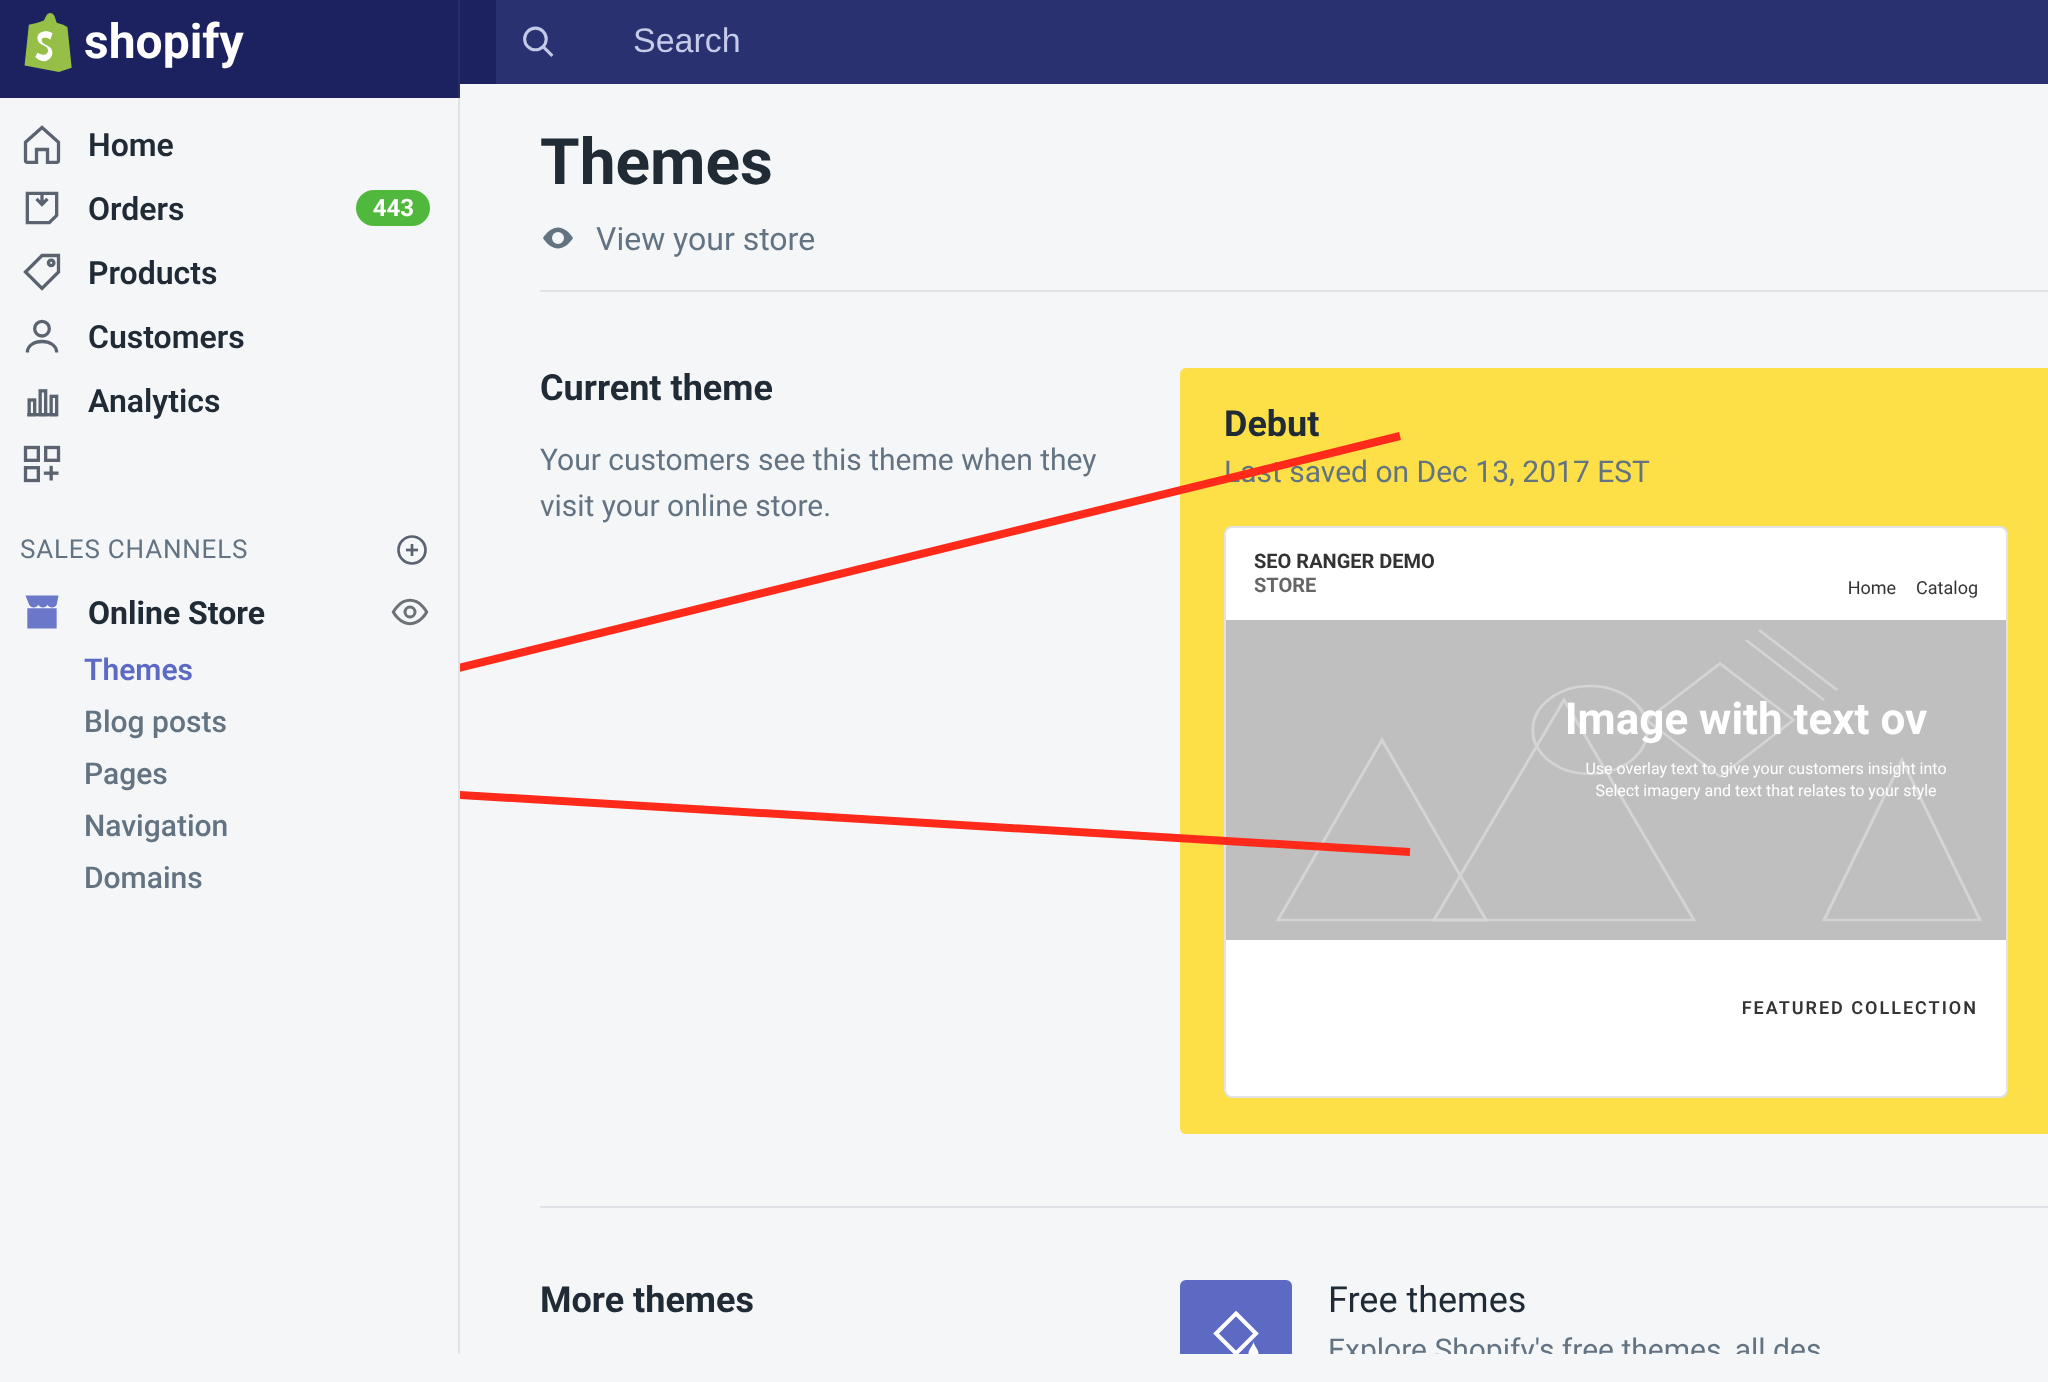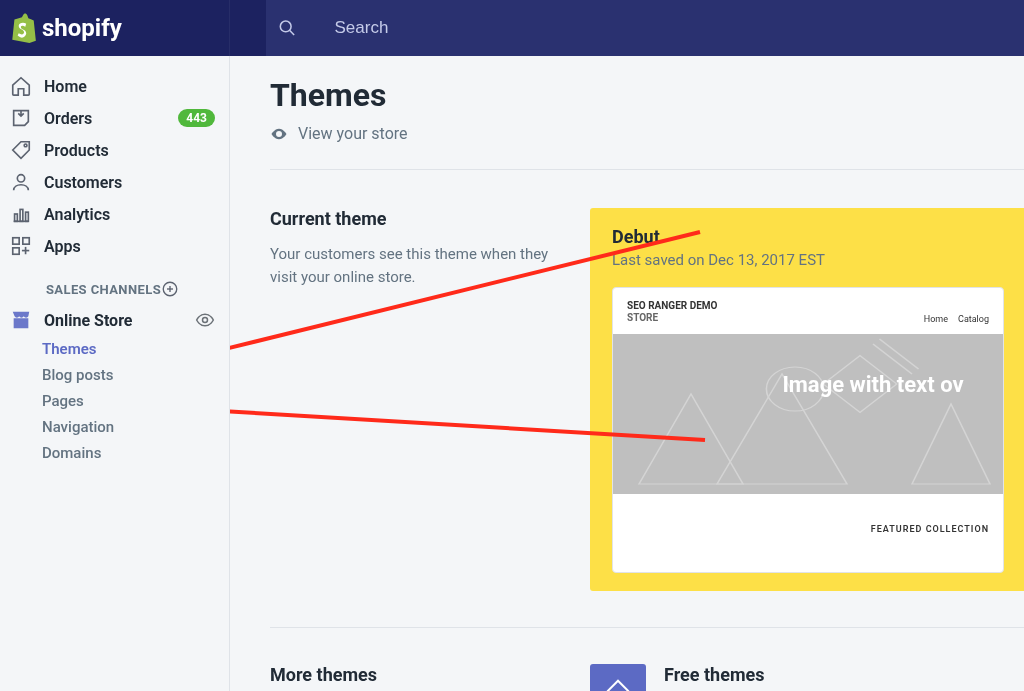--- a/index.html
+++ b/index.html
@@ -1,46 +1,46 @@
 <!DOCTYPE html>
 <html><head>
 <meta charset="utf-8">
 <style>
   * { box-sizing: border-box; margin: 0; padding: 0; }
   html, body { width: 1024px; height: 691px; overflow: hidden; font-family: -apple-system, BlinkMacSystemFont, "Segoe UI", Roboto, Helvetica, Arial, sans-serif; color:#212b36; background:#f4f6f8; }
   
-  .topbar { height:56px; width:100%; background:#1c2260; display:flex; align-items:center; position:relative;gap:18px; }
+  .topbar { height:42px; width:100%; background:#1c2260; display:flex; align-items:center; position:relative; }
   .topbar-logo-wrap { width:230px; height:56px; background:#1c2260; display:flex; align-items:center; padding-left:10px; border-right:1px solid rgba(255,255,255,0.05);}
   .topbar-logo { display:flex; align-items:center; color:#fff; font-weight:700; font-size:24px; }
   .topbar-logo-svg { width:26px; height:30px; margin-right:6px; }
   .search-wrap { flex:1; height:56px; background:#2a3170; display:flex; align-items:center; padding:0 12px; margin-left:18px;}
   .search-icon { width:20px; height:20px; color:#c3c9e8; margin-right:10px; }
   .search-input { background:transparent; border:none; outline:none; color:#fff; font-size:17px; width:100%;margin-left:28px; }
   .search-input::placeholder { color:#c5cbe9; opacity:1; }
 
   .layout { display:flex; width:100%; height:635px; }
   
   .sidebar { width:230px; background:#f4f6f8; border-right:1px solid #dfe3e8; padding-top:14px; }
   .nav-item { display:flex; align-items:center; height:32px; padding:0 14px 0 10px; font-size:16px; color:#222; cursor:pointer; }
   .nav-item .icon { width:22px; height:22px; margin-right:12px; color:#5c6370; display:flex; align-items:center; justify-content:center; }
   .nav-item .label { flex:1; font-weight:600; color:#212b36; }
   .nav-item .badge { background:#50b83c; color:#fff; font-size:12px; font-weight:700; padding:2px 8px; border-radius:10px; }
-  .section-title { display:flex; align-items:center; justify-content:center; padding:18px 14px 6px 10px; font-size:13px; font-weight:700; color:#637381; letter-spacing:0.4px; }
+  .section-title { display:flex; align-items:center; justify-content:space-between; padding:18px 14px 6px 10px; font-size:13px; font-weight:400; color:#637381; letter-spacing:0.4px; }
   .section-title .plus-icon { width:18px;height:18px;color:#5c6370;}
   .nav-item.online-store .label { font-weight:700; }
   .nav-item.online-store .eye { width:20px;height:20px;color:#6b7177;}
   .sub-nav { padding-left:42px; }
   .sub-nav .sub-item { padding:4px 0; font-size:15px; color:#637381; cursor:pointer; font-weight:500;}
   .sub-nav .sub-item.selected { color:#5c6ac4; font-weight:600; }
 
   
   .main { flex:1; overflow:hidden; background:#f4f6f8; position:relative; }
   .main-inner { padding:20px 0 0 40px; }
   .page-title { font-size:32px; font-weight:700; color:#212b36; margin-bottom:10px;}
-  .view-store { display:flex; align-items:flex-end; color:#637381; font-size:16px; margin-bottom:26px; }
+  .view-store { display:flex; align-items:flex-start; color:#637381; font-size:16px; margin-bottom:16px; }
   .view-store .eye2 { width:18px;height:18px; margin-right:10px; color:#637381; }
   .hr { border:none; border-top:1px solid #dfe3e8; margin-right:0; }
   .two-col { display:flex; margin-top:38px; }
   .col-left { width:320px; padding-right:20px; }
   .subhead { font-size:18px; font-weight:700; color:#212b36; margin-bottom:14px;}
   .muted { font-size:15px; color:#637381; line-height:1.5; }
   .col-right { flex:1; background:#fde047; border-radius:3px 0 0 3px; padding:18px 20px 18px 22px; position:relative; min-height:360px; }
   .theme-name { font-size:18px; font-weight:700; color:#212b36; margin-bottom:4px;}
   .theme-saved { font-size:15px; color:#637381; margin-bottom:18px;}
   .theme-preview { border:1px solid #e1e3e7; border-radius:4px; overflow:hidden; width:100%; height:286px; background:#fff; position:relative; }
@@ -54,21 +54,21 @@
   .tp-hero-title { font-weight:700; font-size:22px; white-space:nowrap; }
   .tp-hero-sub { font-size:8px; line-height:1.4; padding:6px 10px 0 30px; }
   .tp-feat { text-align:right; font-size:9px; letter-spacing:1px; color:#333; padding:30px 14px 0 0; font-weight:600; }
   .hr2 { border:none; border-top:1px solid #dfe3e8; margin-top:36px; }
 
   .two-col2 { display:flex; margin-top:36px; }
   .box-right { flex:1; display:flex; align-items:flex-start; background:transparent; }
   .box-icon { width:56px; height:56px; background:#5c6ac4; border-radius:3px; display:flex; align-items:center; justify-content:center; margin-right:18px; }
   .box-icon svg { width:30px; height:30px; color:#fff; }
   .box-text {}
-  .box-head { font-size:18px; font-weight:700; color:#212b36; margin-bottom:4px;}
+  .box-head { font-size:18px; font-weight:400; color:#212b36; margin-bottom:4px;}
   .box-body { font-size:15px; color:#637381; line-height:1.4; }
 
   
   .annot { position:absolute; pointer-events:none; }
 </style>
 </head>
 <body>
 
 <div class="topbar">
   <div class="topbar-logo-wrap">
@@ -142,21 +142,20 @@
     <div class="nav-item">
       <span class="icon">
           <svg viewBox="0 0 24 24" fill="none" stroke="currentColor" stroke-width="1.8">
             <rect x="3" y="3" width="7" height="7"></rect>
             <rect x="14" y="3" width="7" height="7"></rect>
             <rect x="3" y="14" width="7" height="7"></rect>
             <line x1="17" y1="13" x2="17" y2="21"></line>
             <line x1="13" y1="17" x2="21" y2="17"></line>
           </svg>
         </span>
-      <span class="label">Apps</span>
     </div>
 
     <div class="section-title">
       <span>SALES CHANNELS</span>
       <svg class="plus-icon" viewBox="0 0 24 24" fill="none" stroke="currentColor" stroke-width="1.8">
           <circle cx="12" cy="12" r="9"></circle>
           <line x1="12" y1="8" x2="12" y2="16"></line>
           <line x1="8" y1="12" x2="16" y2="12"></line>
         </svg>
     </div>
@@ -219,20 +218,24 @@
                   <polygon points="80,150 130,40 180,150"></polygon>
                   <circle cx="140" cy="55" r="22"></circle>
                   <rect x="170" y="30" width="40" height="40" transform="rotate(45 190 50)"></rect>
                   <polygon points="230,150 260,70 290,150"></polygon>
                   <line x1="200" y1="10" x2="230" y2="40"></line>
                   <line x1="205" y1="5" x2="235" y2="35"></line>
                 </g>
               </svg>
               <div class="tp-hero-txt">
                 <div class="tp-hero-title">Image with text ov</div>
+                <div class="tp-hero-sub">
+                  <div>Use overlay text to give your customers insight into</div>
+                  <div>Select imagery and text that relates to your style</div>
+                </div>
               </div>
             </div>
             <div class="tp-feat">FEATURED COLLECTION</div>
           </div>
         </div>
       </div>
 
       <hr class="hr2">
 
       <div class="two-col2">

